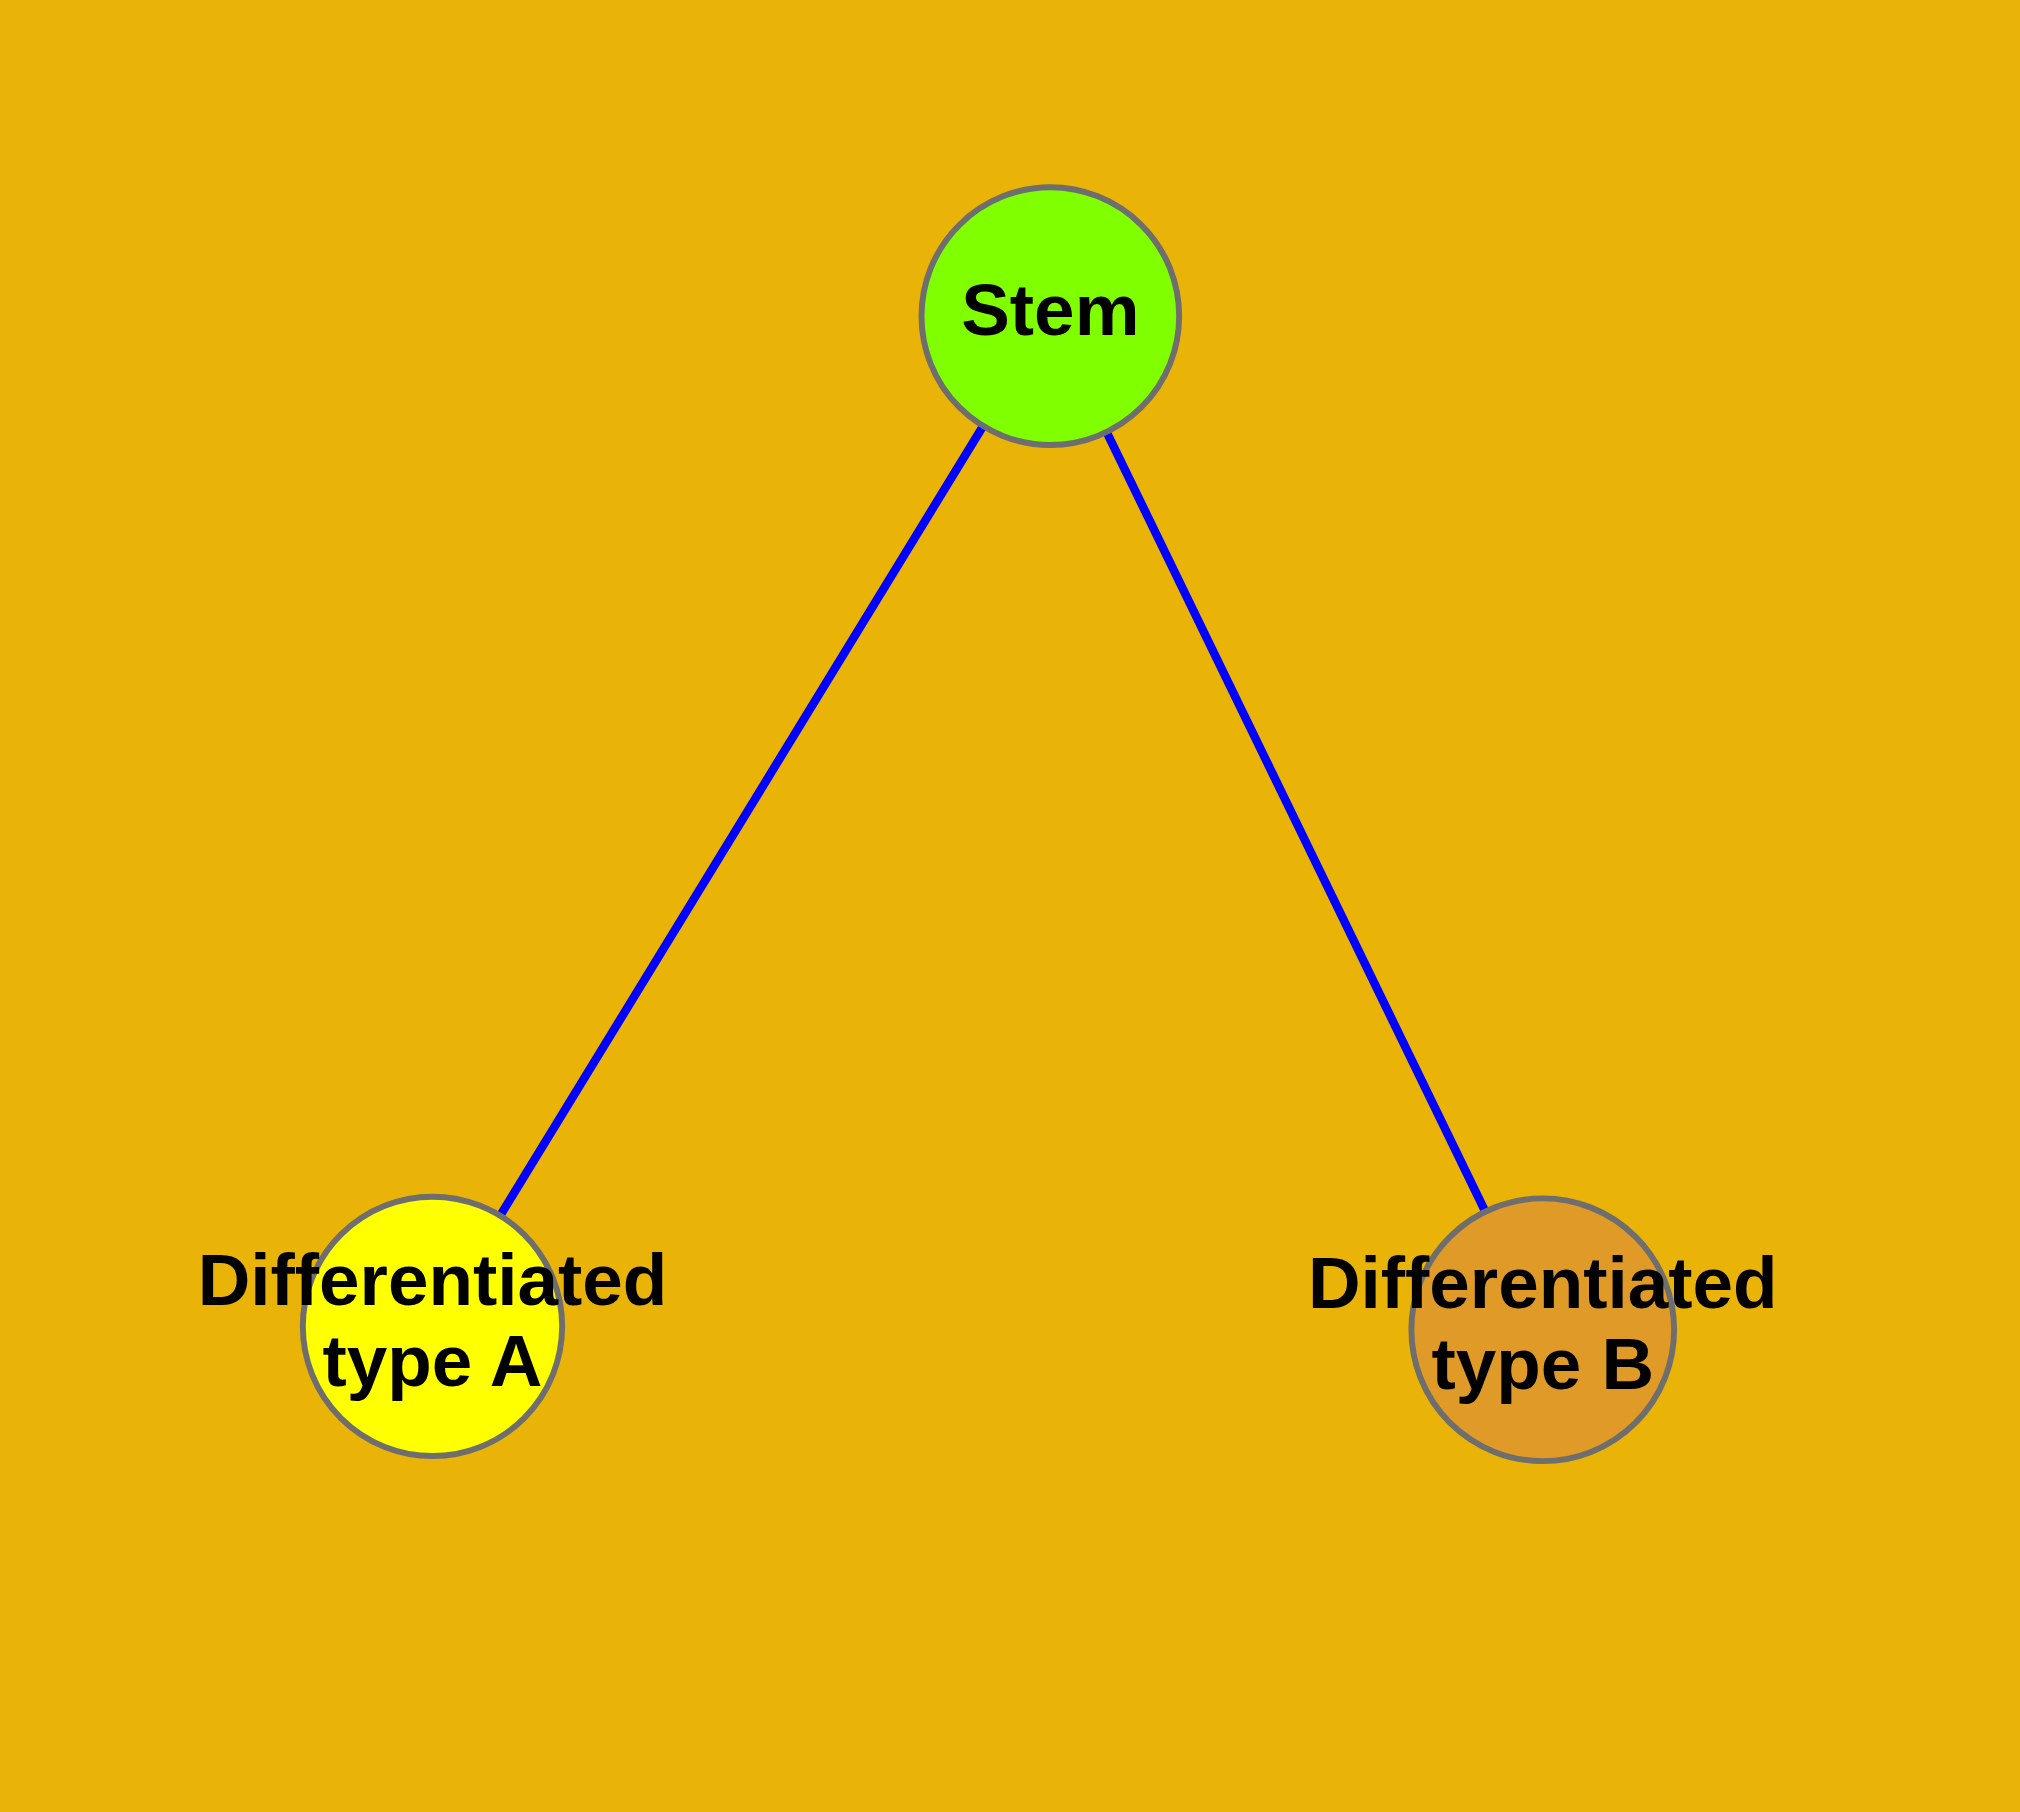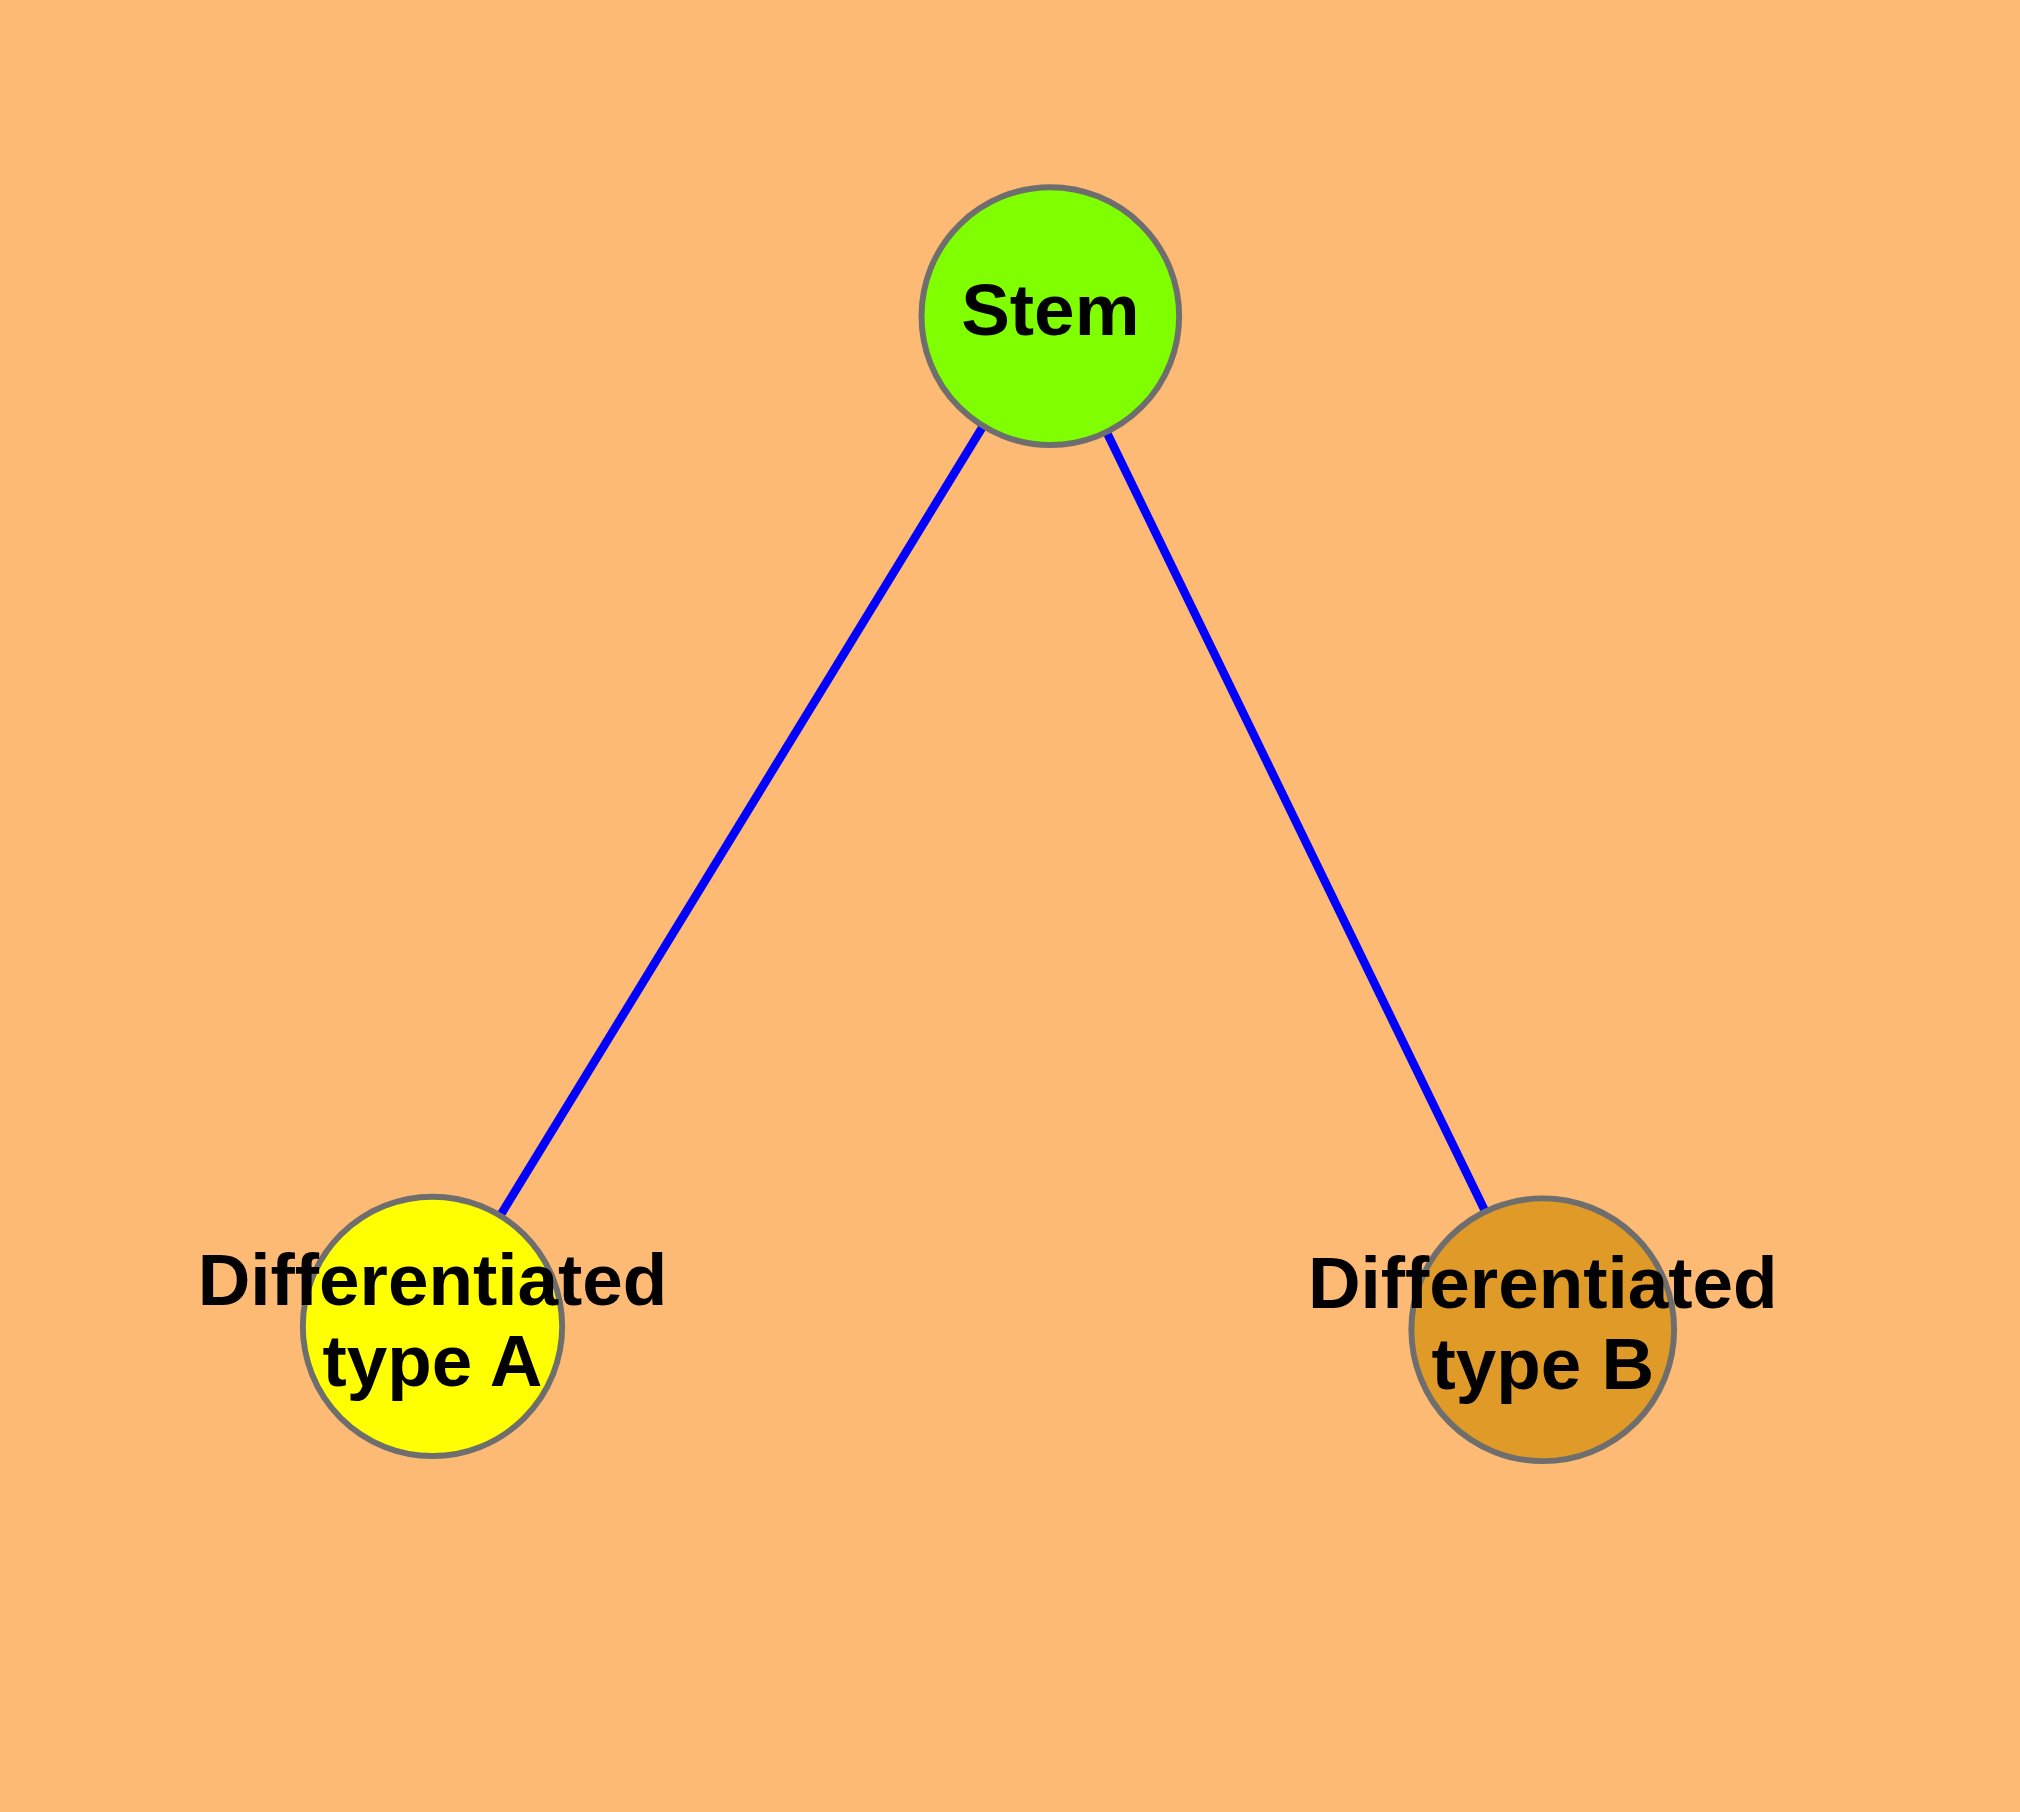--- a/index.html
+++ b/index.html
@@ -40,21 +40,21 @@
     font-size: 86px;
     text-anchor: middle;
     dominant-baseline: middle;
     paint-order: normal;
     white-space: pre;
   }
 </style>
 </head>
 <body>
 
-<div id="stage" style="width: 2021px; height: 1812px; background: #fdba74;">
+<div id="stage" style="width: 2021px; height: 1812px; background: #eab308;">
 
   <svg id="graph-svg" viewBox="0 0 2384 2138" xmlns="http://www.w3.org/2000/svg" style="width: 2021px; height: 1812px;">
 
     <g>
       <line class="edge-line" x1="1169.0869106395344" y1="487.31605283631677" x2="580.4348288333048" y2="1449.8308422917705" stroke="#0000ff" stroke-width="10"></line>
       <line class="edge-line" x1="1297.5521201477281" y1="493.53069827312044" x2="1760.1370114907554" y2="1445.7708532580784" stroke="#0000ff" stroke-width="10"></line>
     </g>
 
     <g>
       <circle class="node-circle" cx="1239" cy="373" r="152" fill="#7fff00" stroke="#6e6e6e" stroke-width="7"></circle>

